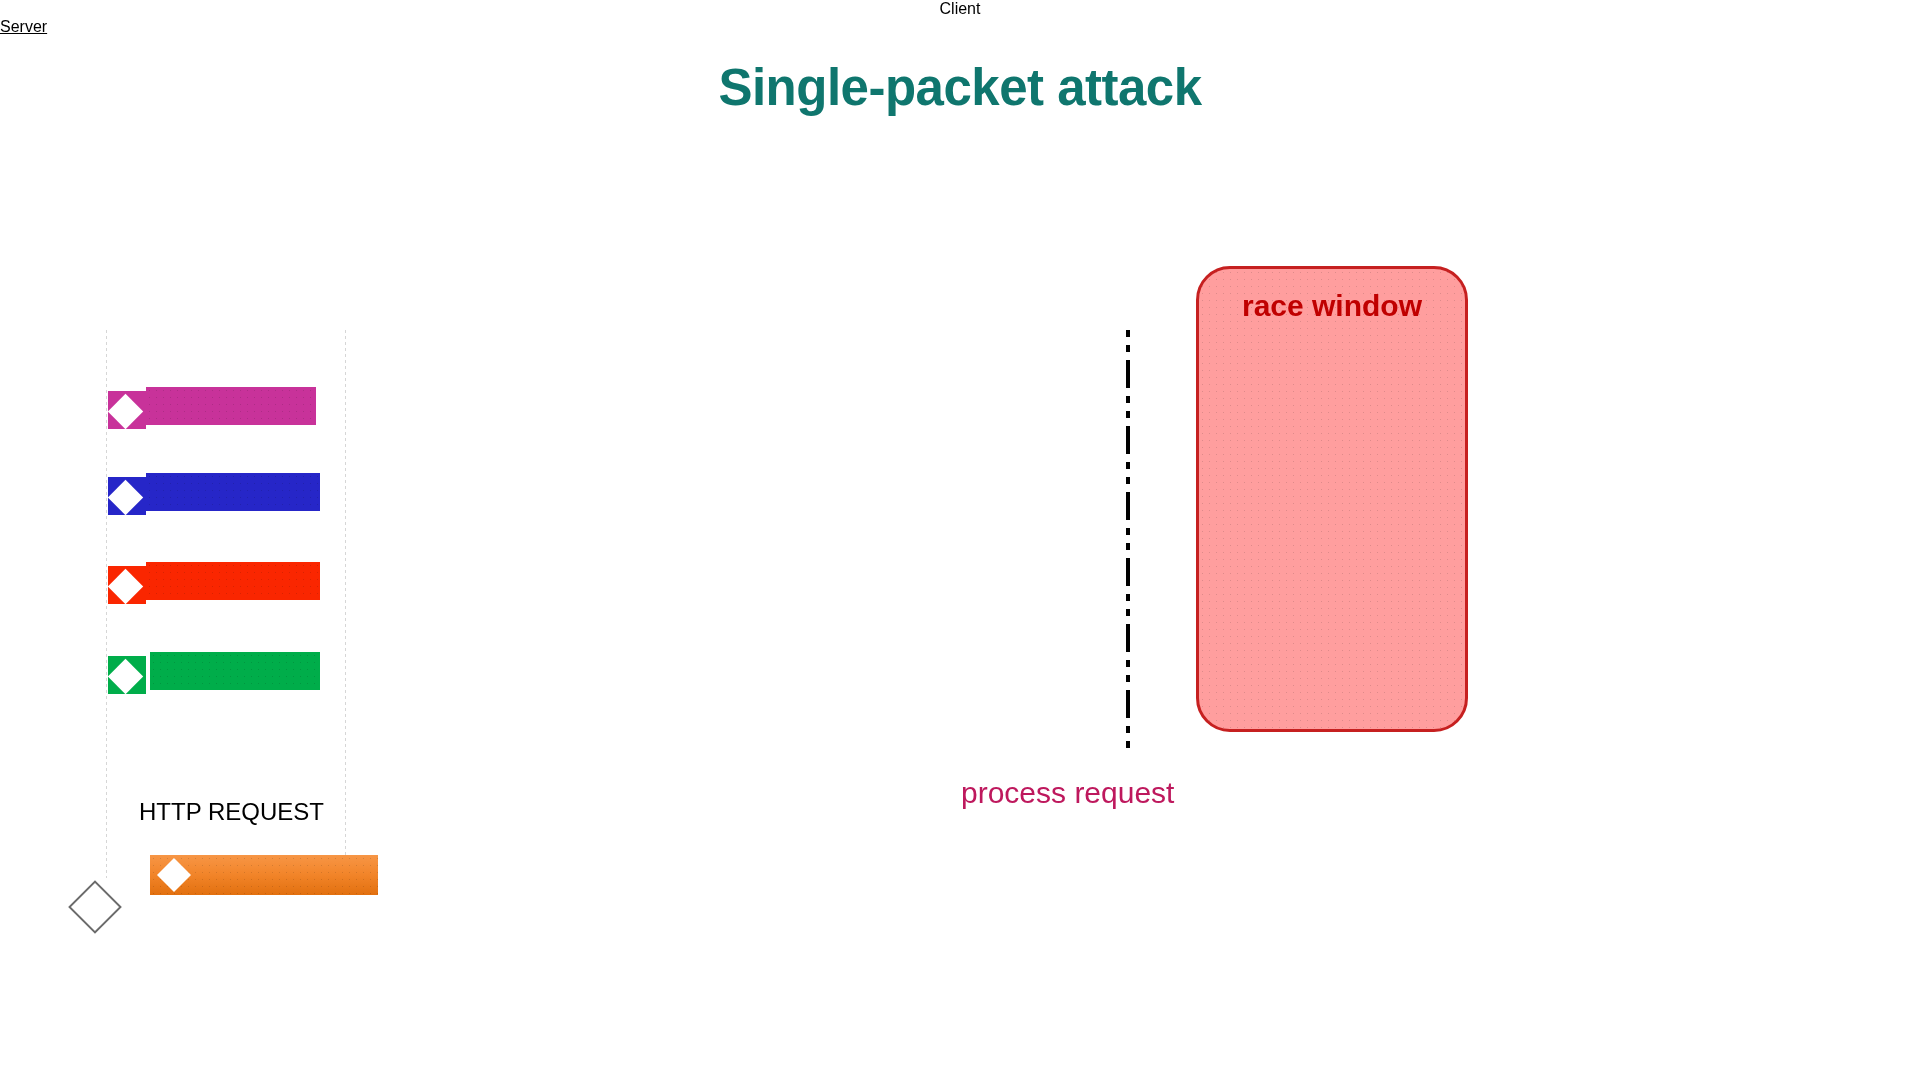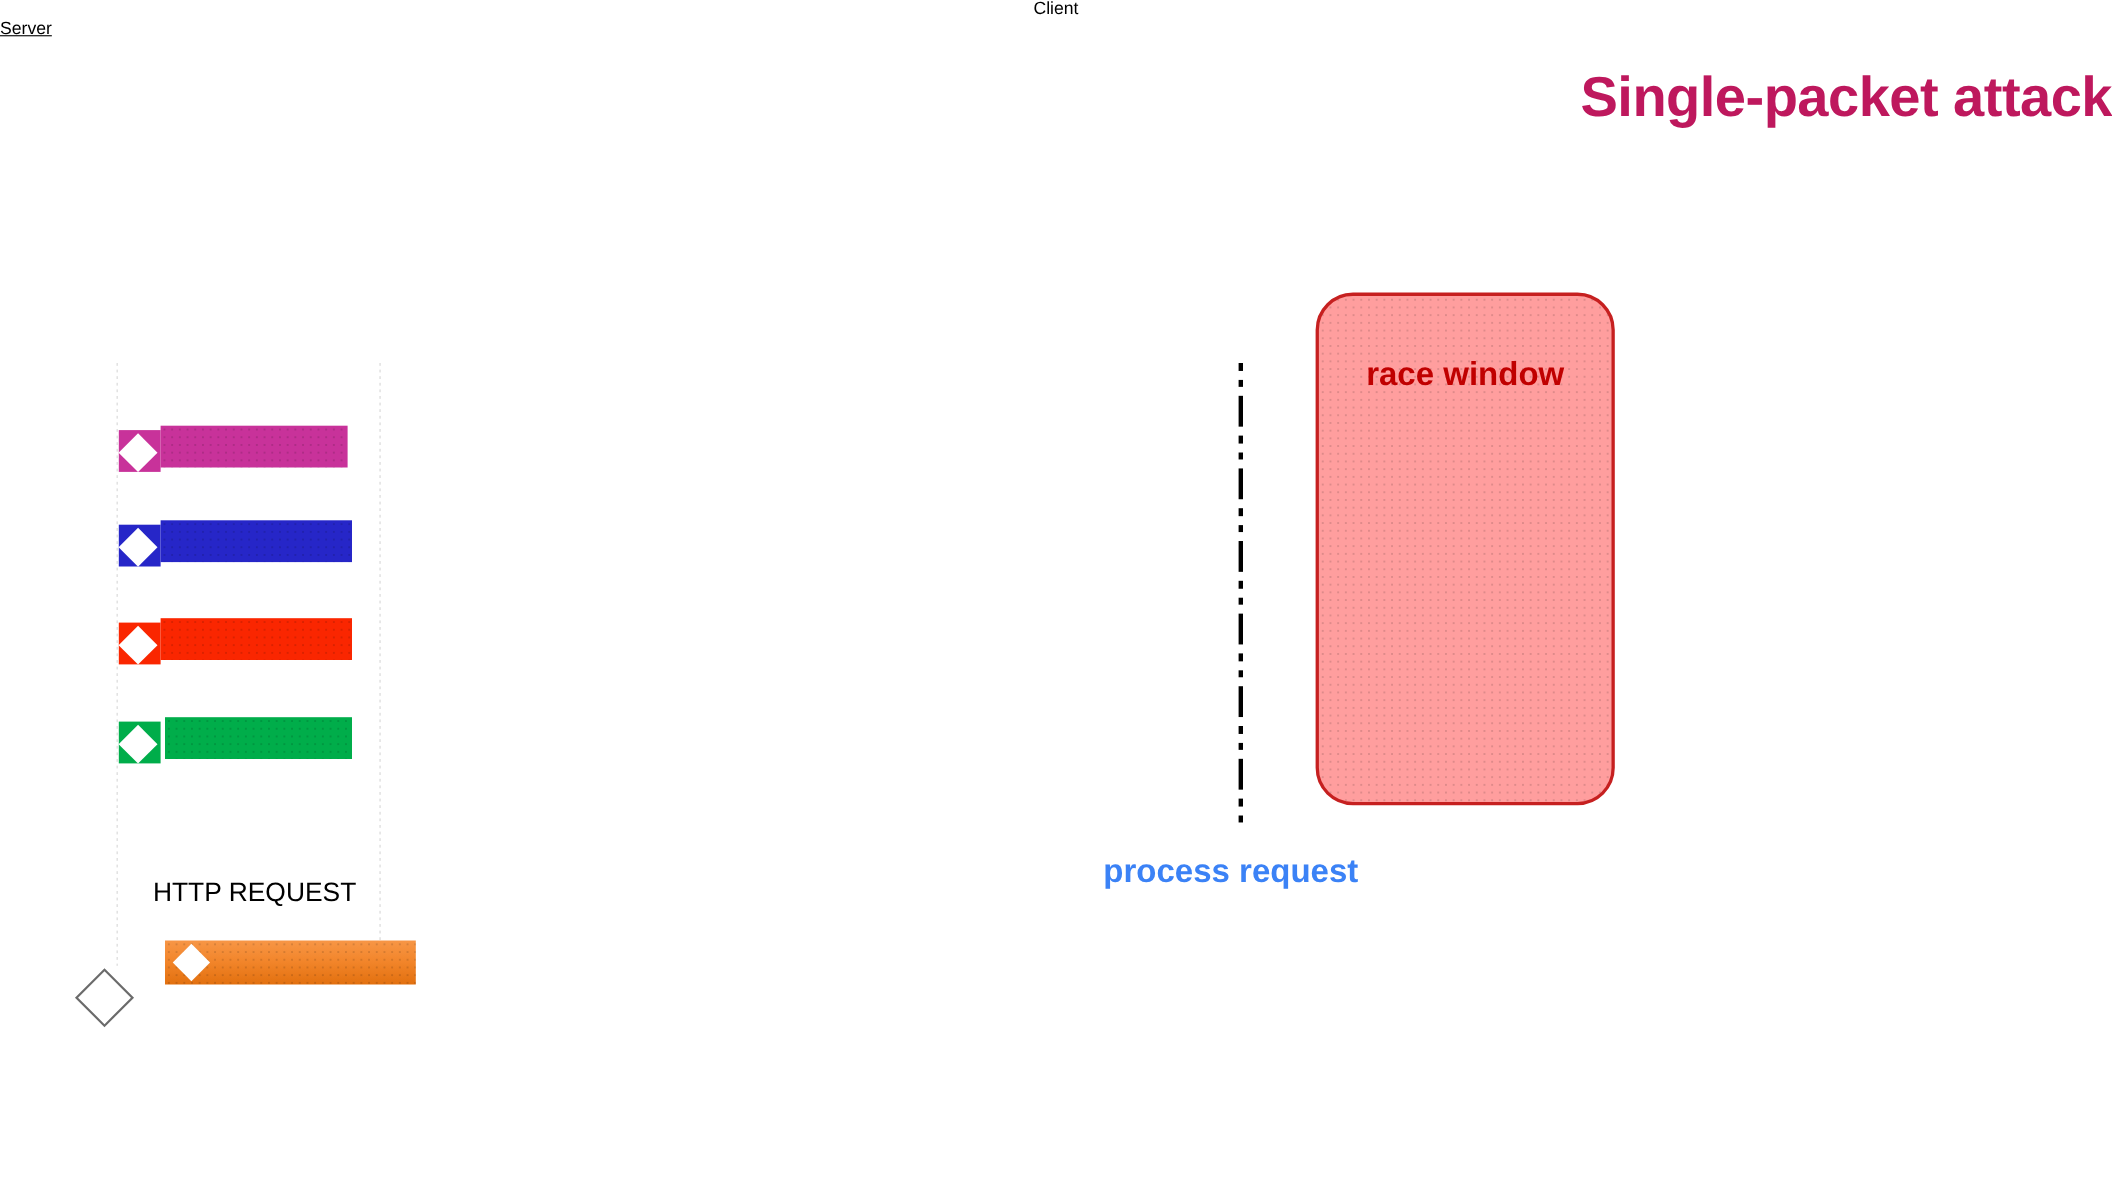--- a/index.html
+++ b/index.html
@@ -15,25 +15,25 @@
     font-family: "Liberation Sans", sans-serif;
     -webkit-font-smoothing: antialiased;
   }
 
   
   #page-title {
     position: absolute;
     left: 0;
     top: 58px;
     width: 1920px;
-    text-align: right;
+    text-align: center;
     font-size: 51px;
     font-weight: bold;
     letter-spacing: -0.5px;
-    color: #be185d;
+    color: #0f766e;
     white-space: nowrap;
   }
   #client-heading { left: 182px; top: 302px; text-align: center; }
   #server-heading { left: 925px; top: 302px; text-decoration: underline; }
 
   
   .req-bar {
     position: absolute;
     height: 42px;
   }
@@ -171,31 +171,30 @@
   #race-window-label {
     position: absolute;
     left: 0;
     top: 20px;
     width: 100%;
     text-align: center;
     font-size: 30px;
     font-weight: bold;
     color: #c00000;
     white-space: nowrap;
-    margin-top: 35px;
   }
 
   
   #process-request-label {
     position: absolute;
-    left: 1003px;
+    left: 961px;
     top: 776px;
     font-size: 30px;
-    font-weight: 700;
-    color: #3b82f6;
+    font-weight: 400;
+    color: #be185d;
     white-space: nowrap;
   }
 </style>
 </head>
 <body>
 
 <div id="page-title">Single-packet attack</div>
 
 <div id="client-heading">Client</div>
 

